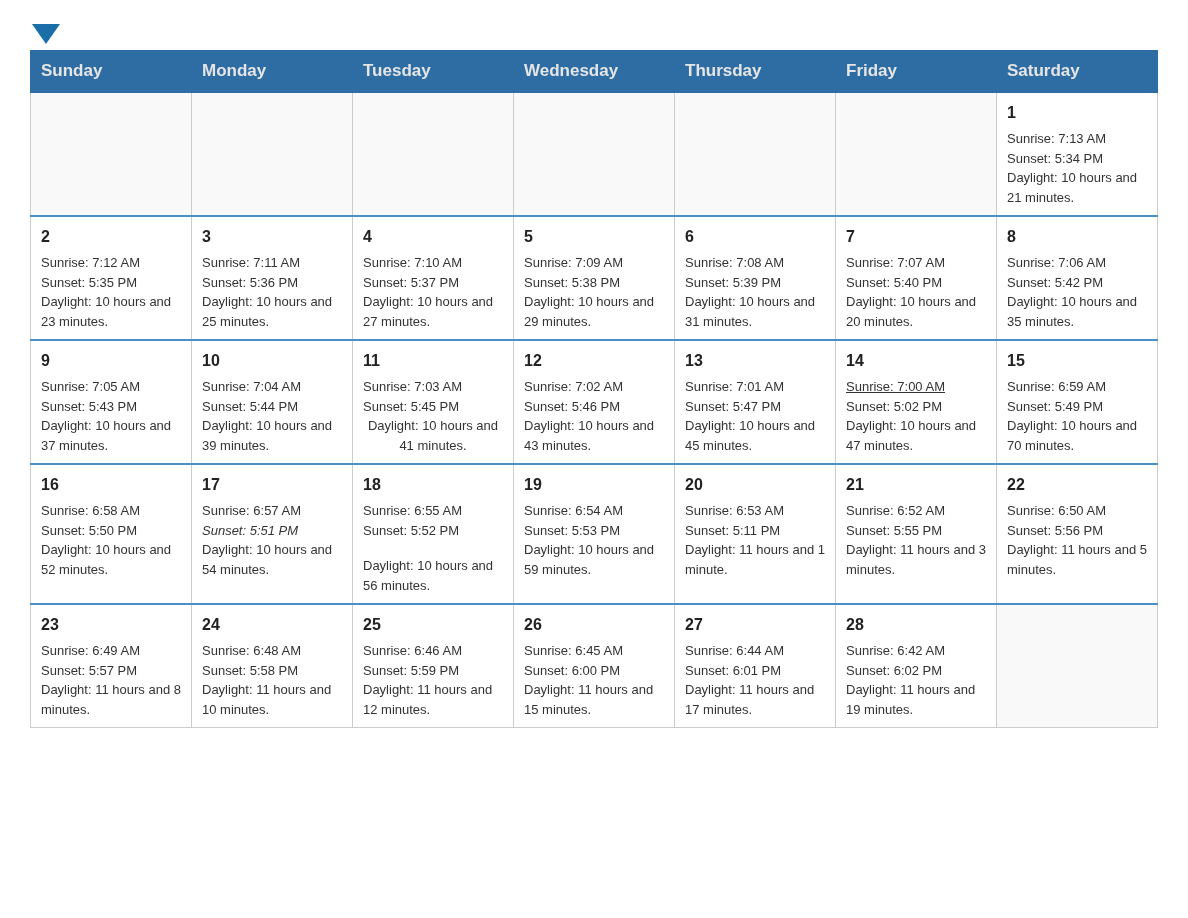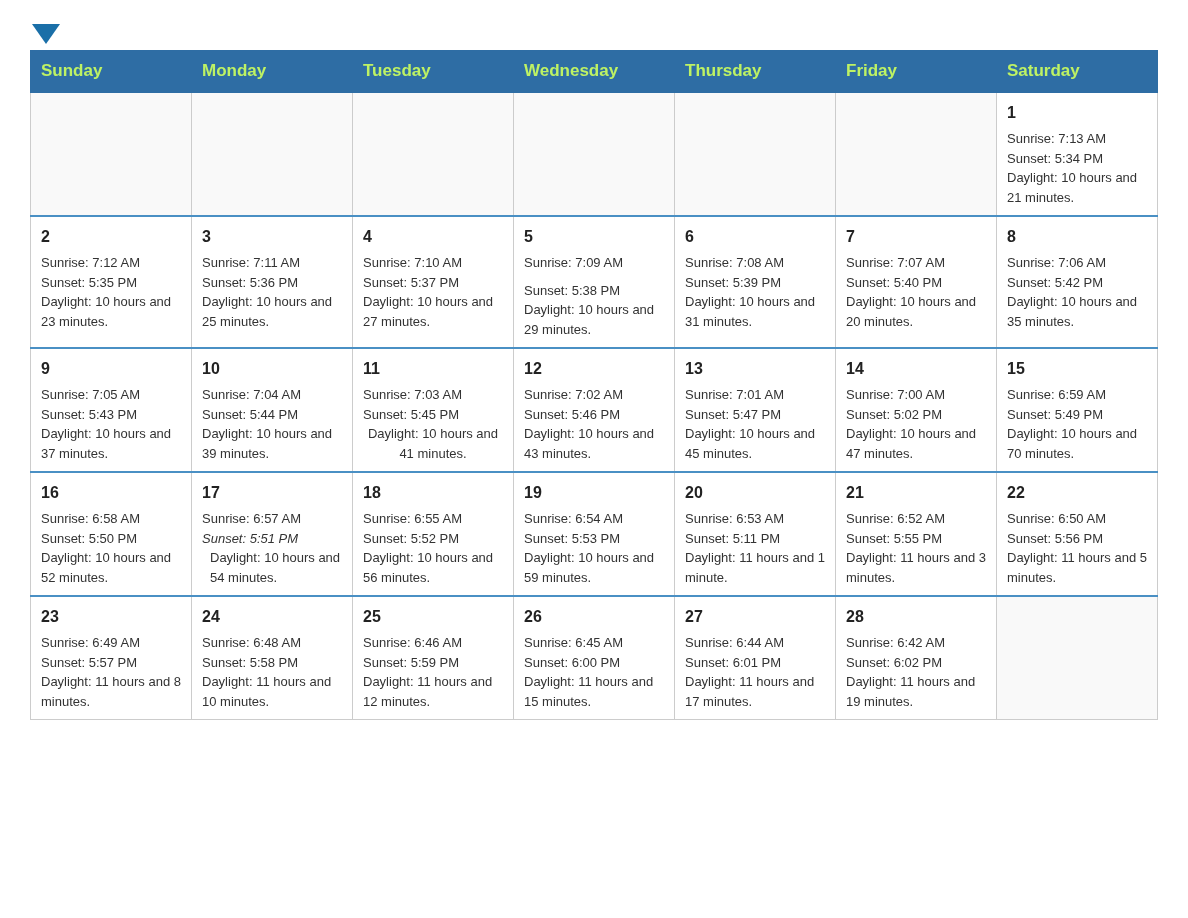--- a/index.html
+++ b/index.html
@@ -61,21 +61,21 @@
       color: #555;
       margin-top: 4px;
     }
     .calendar {
       width: 100%;
       border-collapse: collapse;
       margin-top: 10px;
     }
     .calendar thead tr th {
       background-color: #2e6da4;
-      color: #bef264;
+      color: #e5e5e5;
       font-size: 17px;
       font-weight: bold;
       padding: 10px 10px;
       text-align: left;
       border: 1px solid #2e6da4;
     }
     .calendar tbody tr td {
       border: 1px solid #ccc;
       vertical-align: top;
       padding: 8px 10px;
@@ -161,21 +161,21 @@
         </td>
         <td>
           <span class="day-num">4</span>
           <span style="display: block;">Sunrise: 7:10 AM</span>
           <span style="display: block;">Sunset: 5:37 PM</span>
           <span style="display: block;">Daylight: 10 hours and 27 minutes.</span>
         </td>
         <td>
           <span class="day-num">5</span>
           <span style="display: block;">Sunrise: 7:09 AM</span>
-          <span style="display: block; margin-top: 8px;">Sunset: 5:38 PM</span>
+          <span style="display: block;">Sunset: 5:38 PM</span>
           <span style="display: block;">Daylight: 10 hours and 29 minutes.</span>
         </td>
         <td>
           <span class="day-num">6</span>
           <span style="display: block;">Sunrise: 7:08 AM</span>
           <span style="display: block;">Sunset: 5:39 PM</span>
           <span style="display: block;">Daylight: 10 hours and 31 minutes.</span>
         </td>
         <td>
           <span class="day-num">7</span>
@@ -216,21 +216,21 @@
           <span style="display: block;">Daylight: 10 hours and 43 minutes.</span>
         </td>
         <td>
           <span class="day-num">13</span>
           <span style="display: block;">Sunrise: 7:01 AM</span>
           <span style="display: block;">Sunset: 5:47 PM</span>
           <span style="display: block;">Daylight: 10 hours and 45 minutes.</span>
         </td>
         <td>
           <span class="day-num">14</span>
-          <span style="display: block;">Sunrise: 7:00 AM</span>
+          <span style="display: block; text-decoration: underline;">Sunrise: 7:00 AM</span>
           <span style="display: block;">Sunset: 5:02 PM</span>
           <span style="display: block;">Daylight: 10 hours and 47 minutes.</span>
         </td>
         <td>
           <span class="day-num">15</span>
           <span style="display: block;">Sunrise: 6:59 AM</span>
           <span style="display: block;">Sunset: 5:49 PM</span>
           <span style="display: block;">Daylight: 10 hours and 70 minutes.</span>
         </td>
       </tr>
@@ -238,27 +238,27 @@
         <td>
           <span class="day-num">16</span>
           <span style="display: block;">Sunrise: 6:58 AM</span>
           <span style="display: block;">Sunset: 5:50 PM</span>
           <span style="display: block;">Daylight: 10 hours and 52 minutes.</span>
         </td>
         <td>
           <span class="day-num">17</span>
           <span style="display: block;">Sunrise: 6:57 AM</span>
           <span style="display: block; font-style: italic;">Sunset: 5:51 PM</span>
-          <span style="display: block; margin-left: 8px;">Daylight: 10 hours and 54 minutes.</span>
+          <span style="display: block;">Daylight: 10 hours and 54 minutes.</span>
         </td>
         <td>
           <span class="day-num">18</span>
           <span style="display: block;">Sunrise: 6:55 AM</span>
           <span style="display: block;">Sunset: 5:52 PM</span>
-          <span style="display: block;">Daylight: 10 hours and 56 minutes.</span>
+          <span style="display: block; margin-top: 16px;">Daylight: 10 hours and 56 minutes.</span>
         </td>
         <td>
           <span class="day-num">19</span>
           <span style="display: block;">Sunrise: 6:54 AM</span>
           <span style="display: block;">Sunset: 5:53 PM</span>
           <span style="display: block;">Daylight: 10 hours and 59 minutes.</span>
         </td>
         <td>
           <span class="day-num">20</span>
           <span style="display: block;">Sunrise: 6:53 AM</span>

